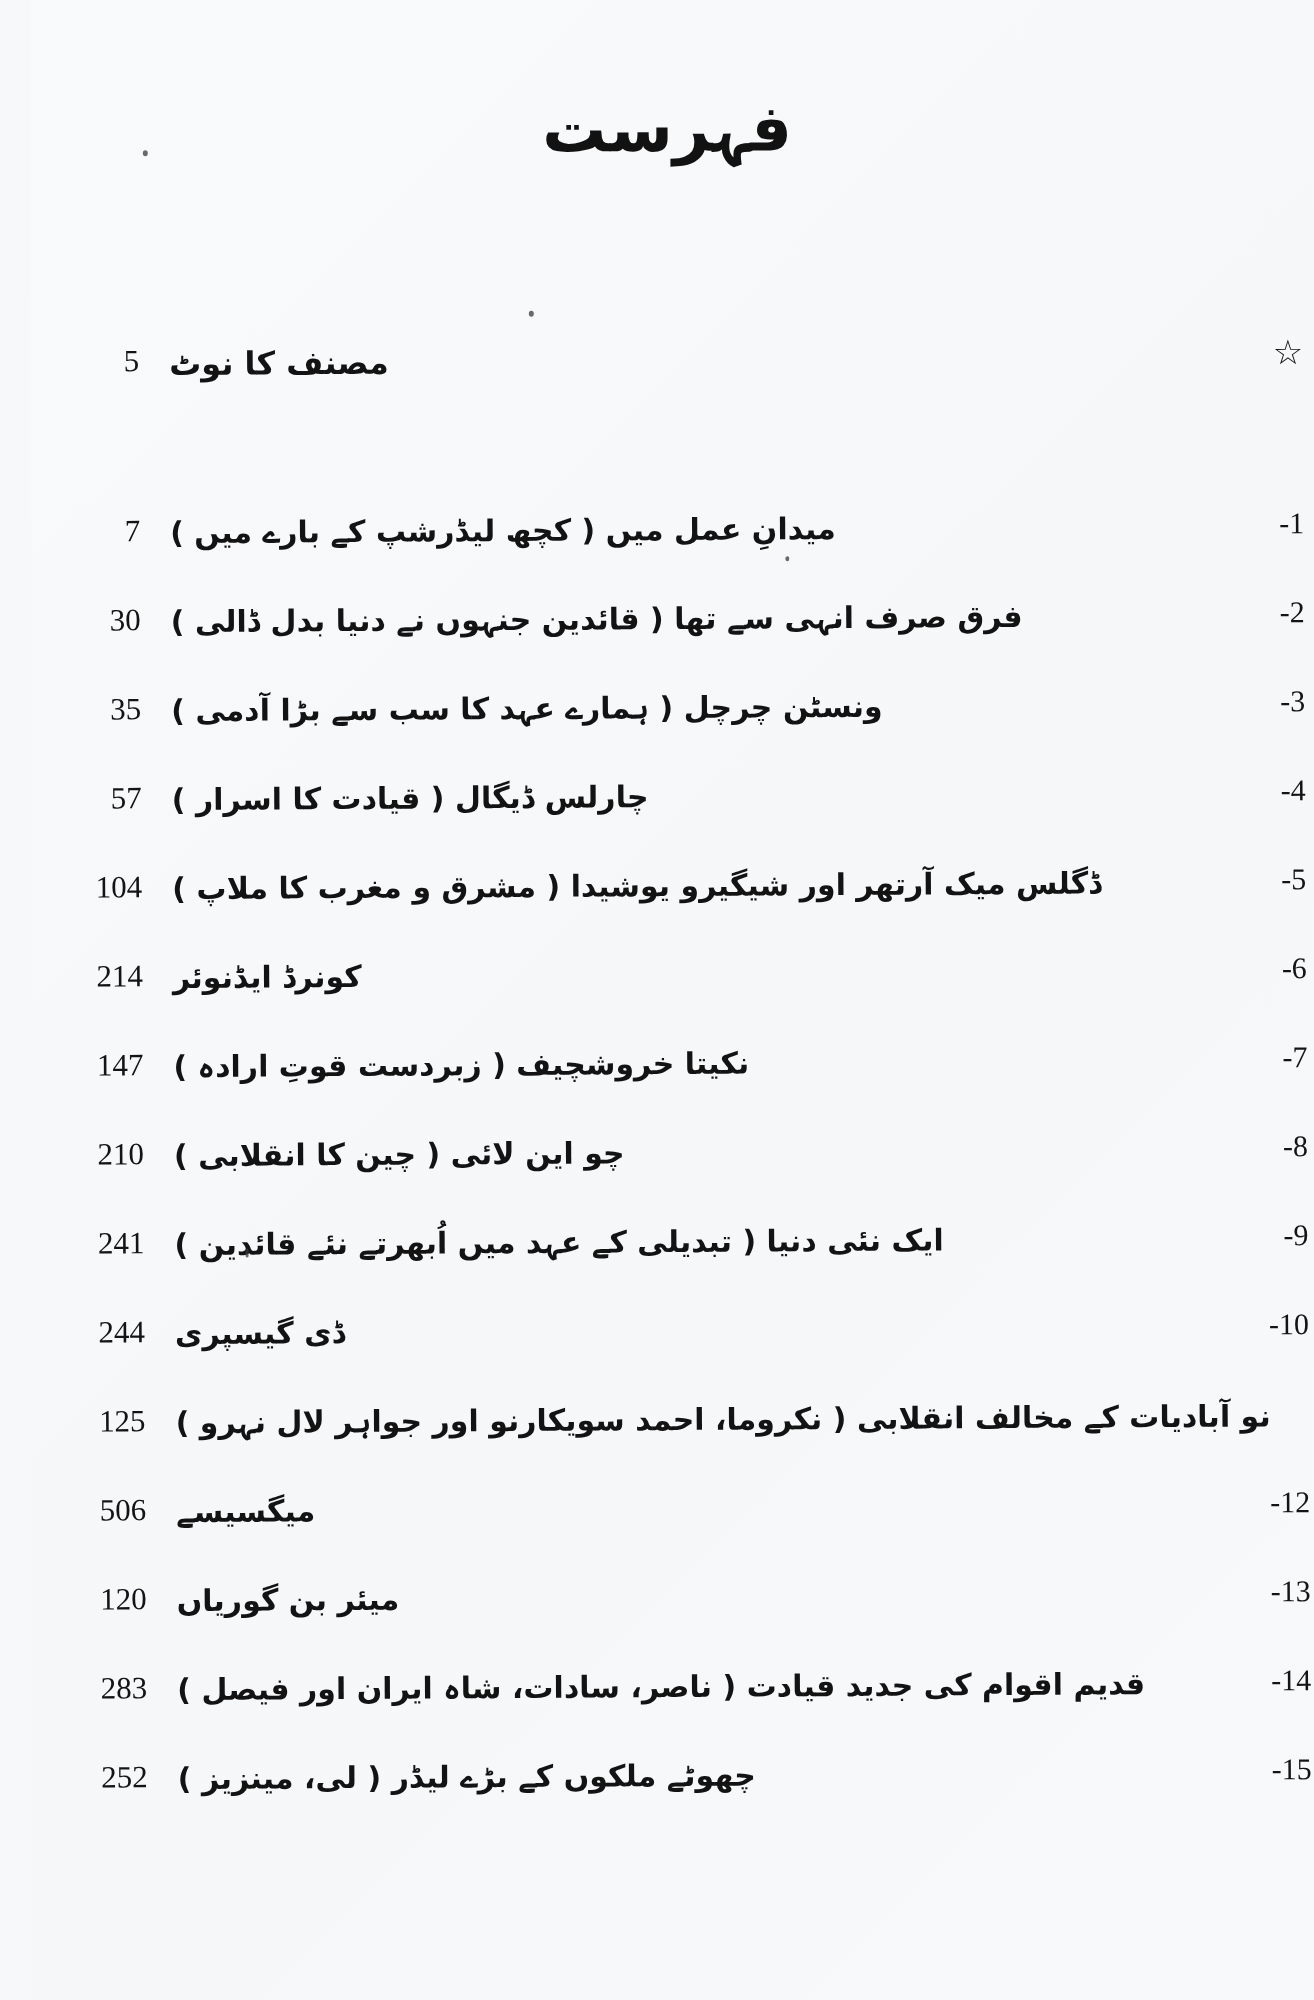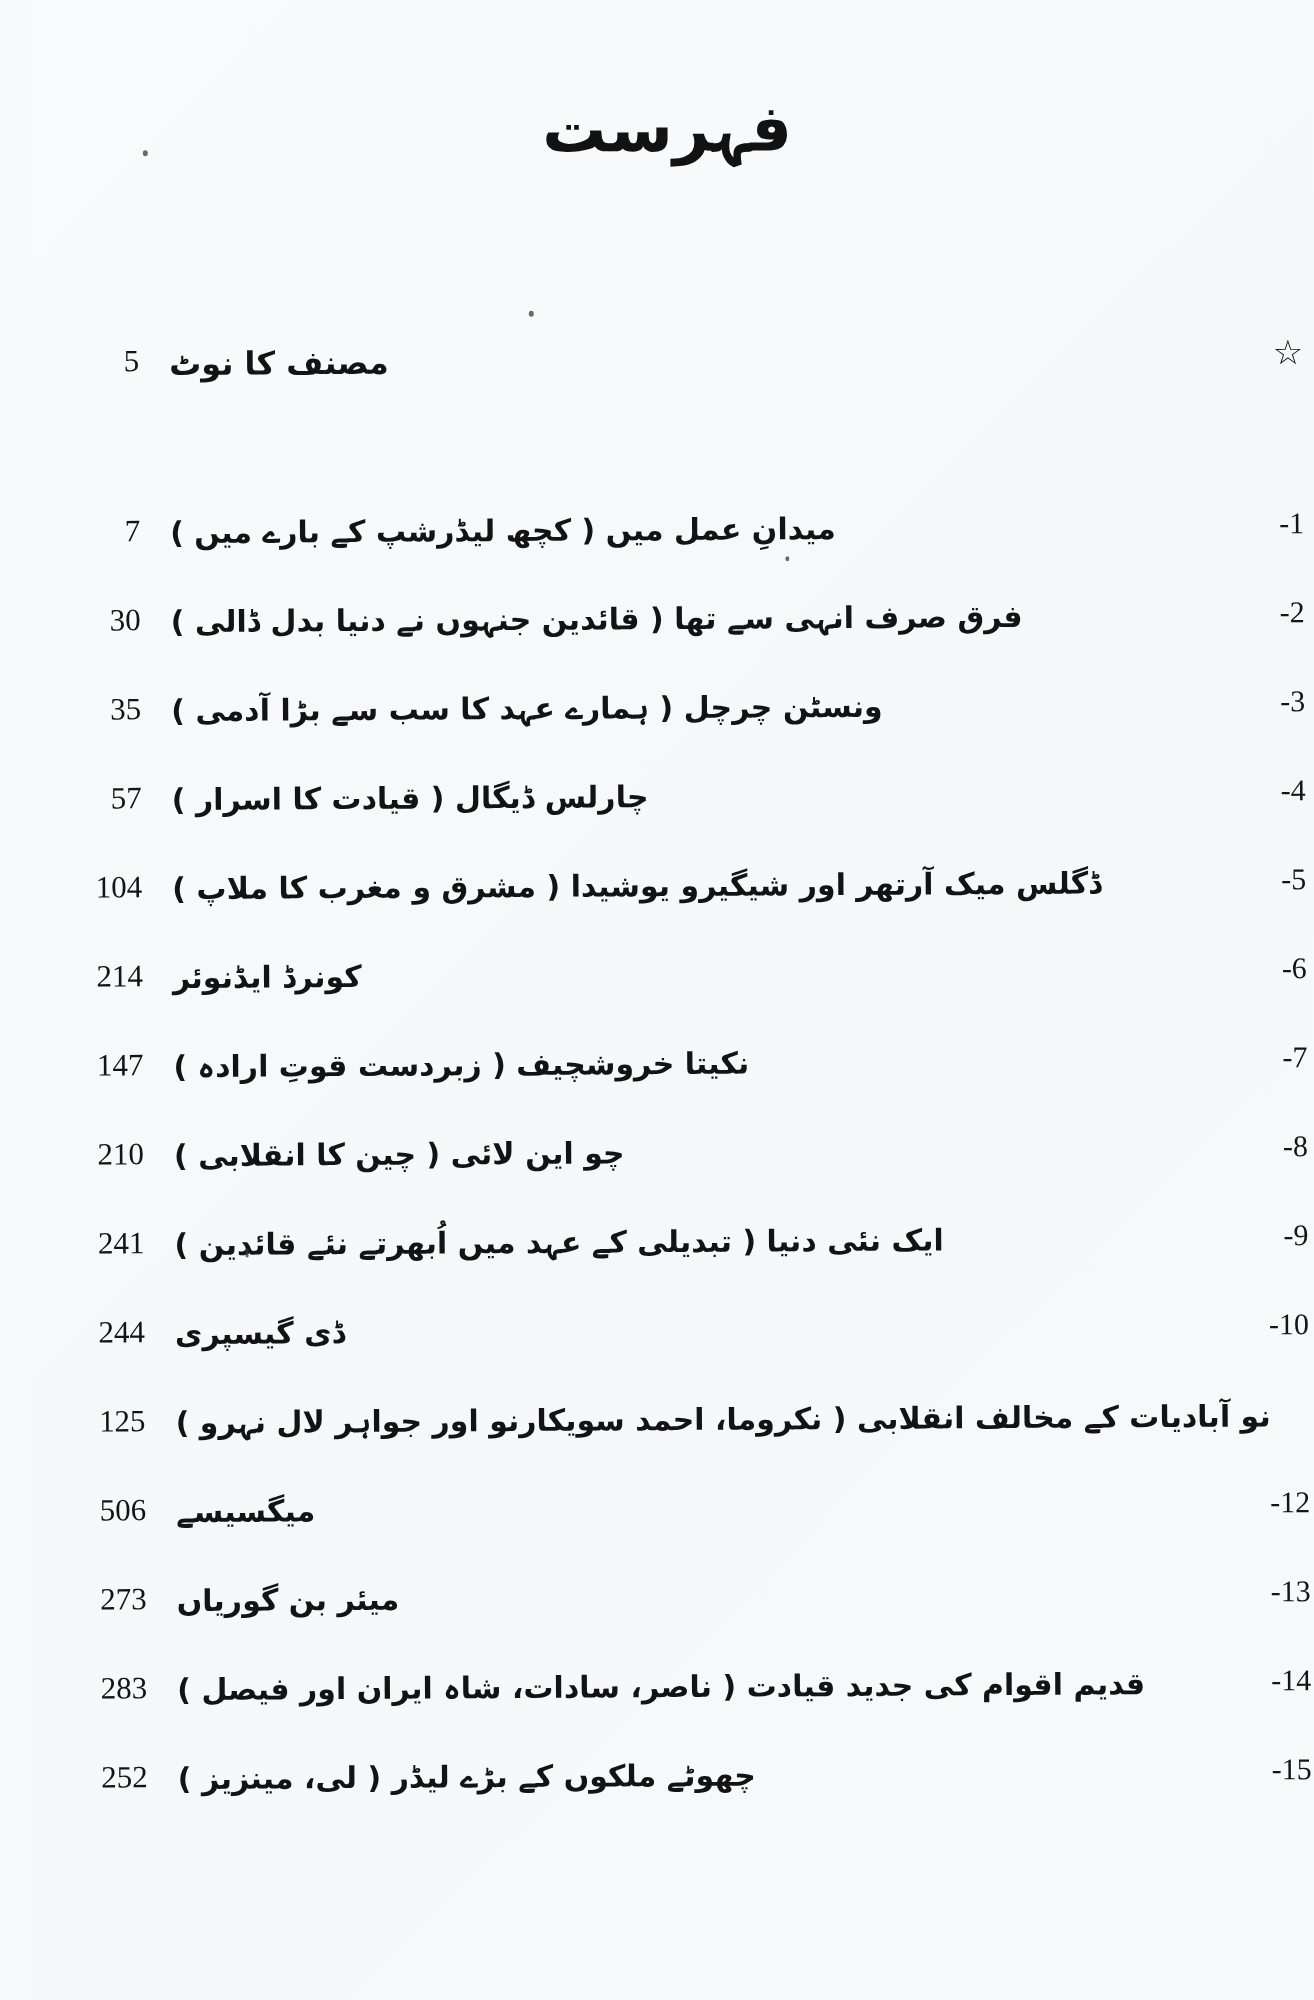--- a/index.html
+++ b/index.html
@@ -169,21 +169,21 @@
     <div class="marker-col">-11</div>
   </div>
 
   <div class="row">
     <div class="page-col">506</div>
     <div class="title-col">میگسیسے</div>
     <div class="marker-col">-12</div>
   </div>
 
   <div class="row">
-    <div class="page-col">273</div>
+    <div class="page-col">120</div>
     <div class="title-col">میئر بن گوریاں</div>
     <div class="marker-col">-13</div>
   </div>
 
   <div class="row">
     <div class="page-col">283</div>
     <div class="title-col">قدیم اقوام کی جدید قیادت ( ناصر، سادات، شاہ ایران اور فیصل )</div>
     <div class="marker-col">-14</div>
   </div>
 

